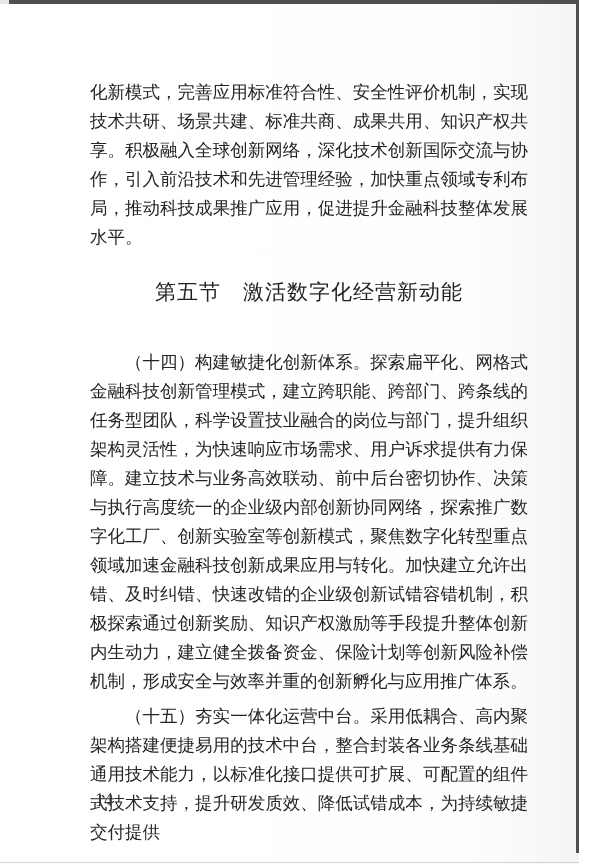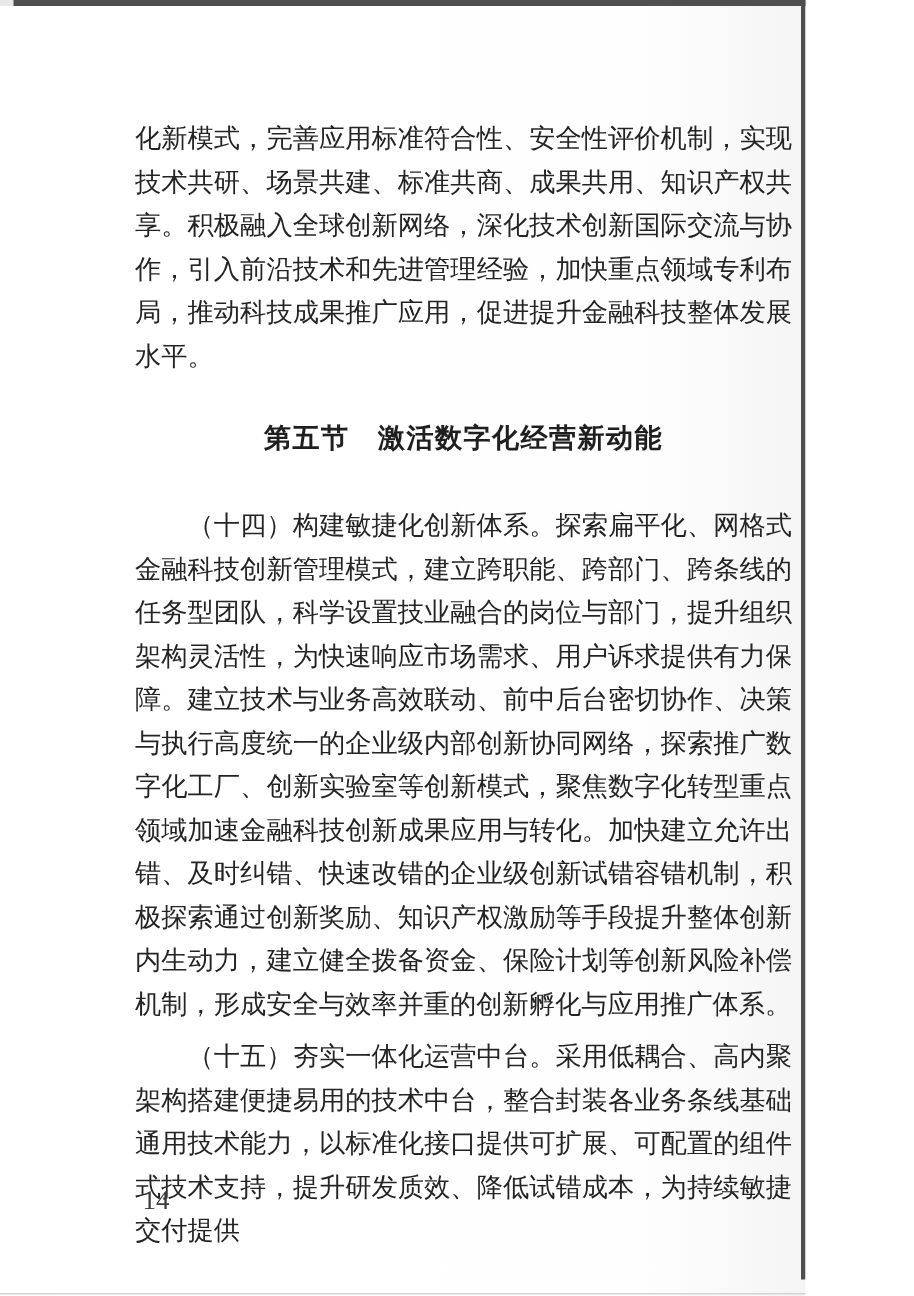--- a/index.html
+++ b/index.html
@@ -2,21 +2,21 @@
 <html><head>
 <meta charset="utf-8">
 <style>
   html, body {
     margin: 0;
     padding: 0;
     background: #ffffff;
   }
   .page {
     position: relative;
-    width: 537px;
+    width: 579px;
     height: 864px;
     background: linear-gradient(90deg, #ffffff 0%, #fefefe 80%, #f5f5f5 99%);
     overflow: hidden;
     font-family: "Liberation Serif", "DejaVu Serif", serif;
   }
   .scan-bar-top {
     position: absolute;
     top: 0; left: 0;
     width: 609px; height: 4px;
     background: #4f4f4f;
@@ -53,25 +53,25 @@
   p.body {
     margin: 0;
   }
   p.indent {
     text-indent: 2em;
   }
   p.para-15 {
     margin-top: 6px;
   }
   .heading {
-    font-size: 18px;
-    font-weight: bold;
+    font-size: 21px;
+    font-weight: normal;
     text-align: center;
     letter-spacing: 1px;
-    margin: 26px 0 29px 0;
+    margin: 26px 0 41px 0;
     color: #1f1f1f;
   }
   .page-number {
     position: absolute;
     left: 95px;
     top: 791px;
     font-size: 18px;
     line-height: 18px;
     color: #3c3c3c;
   }

